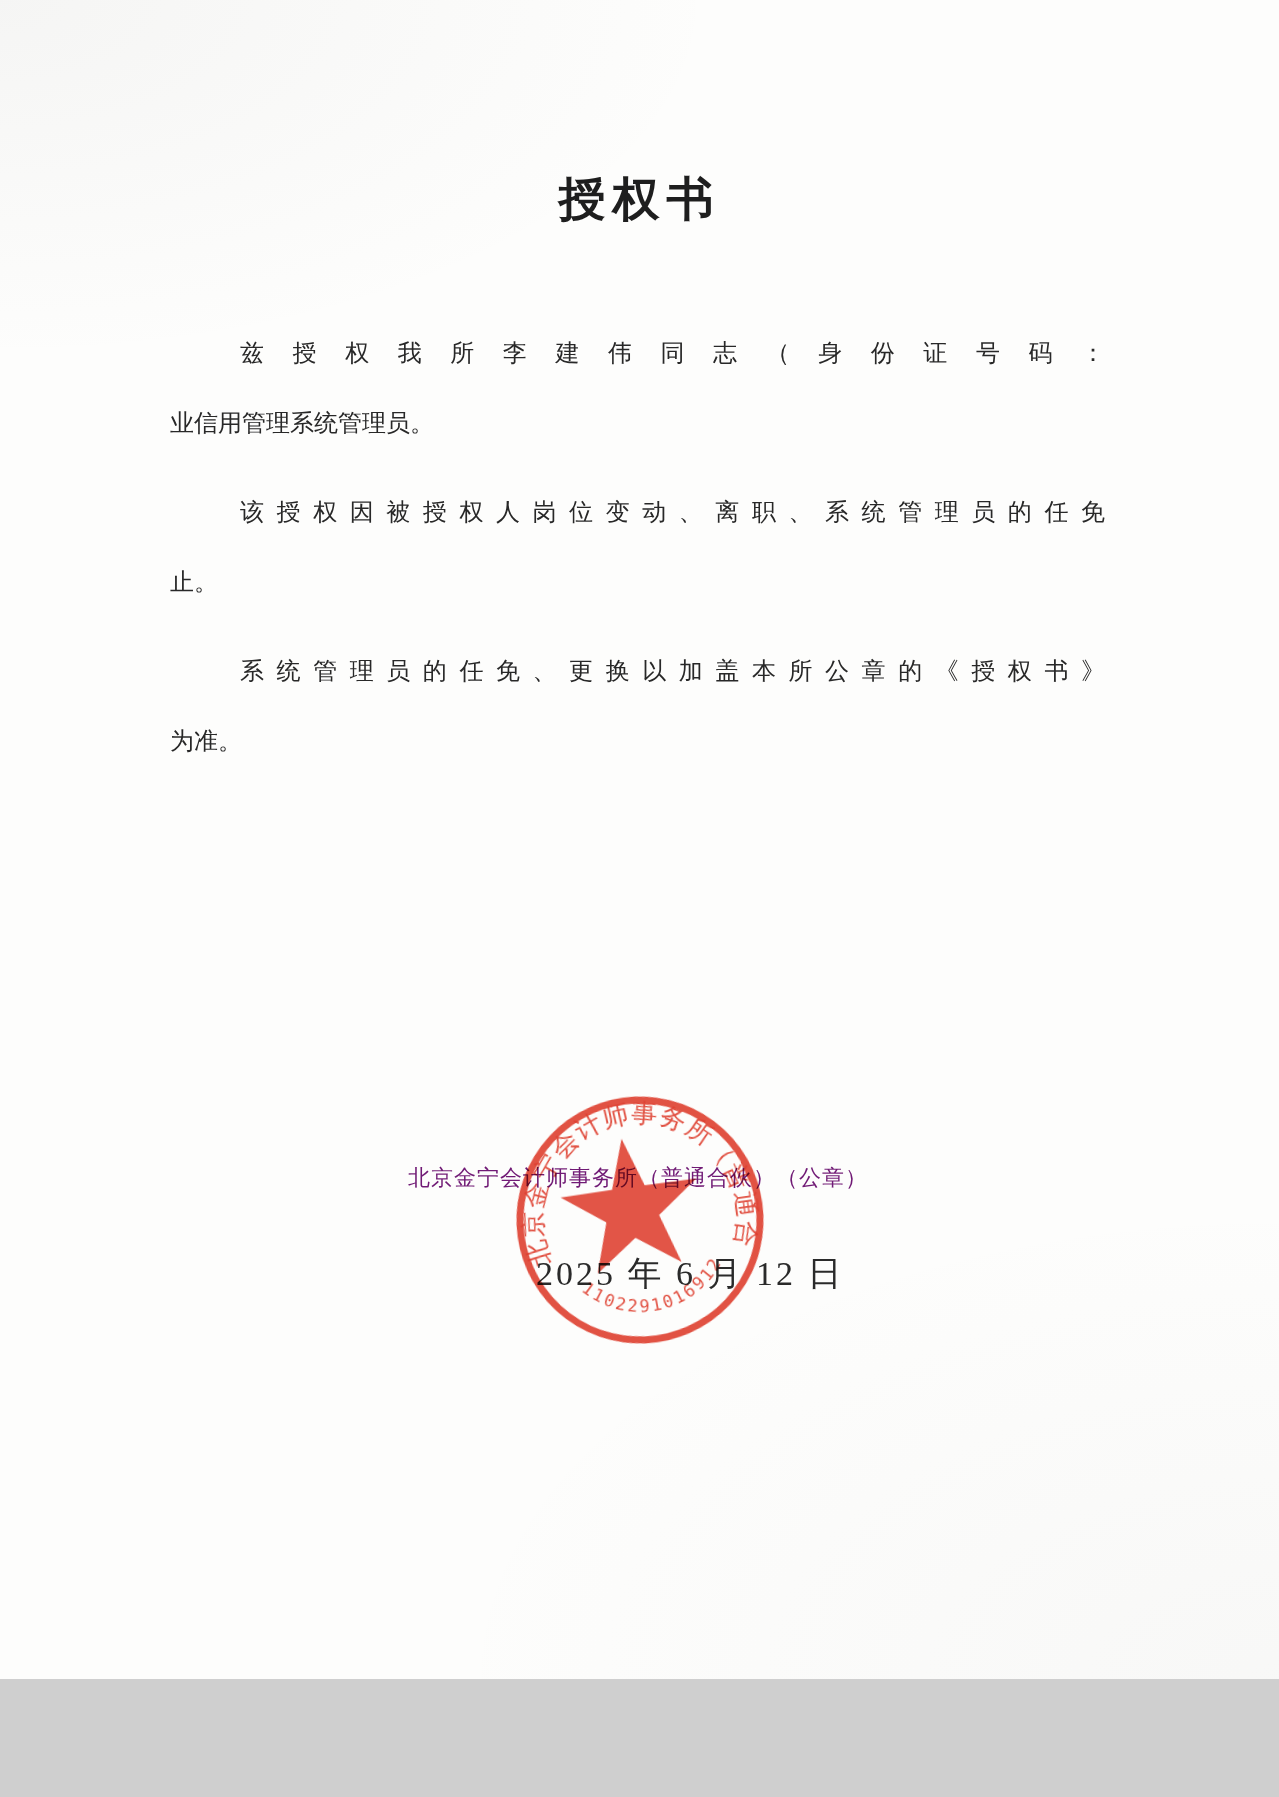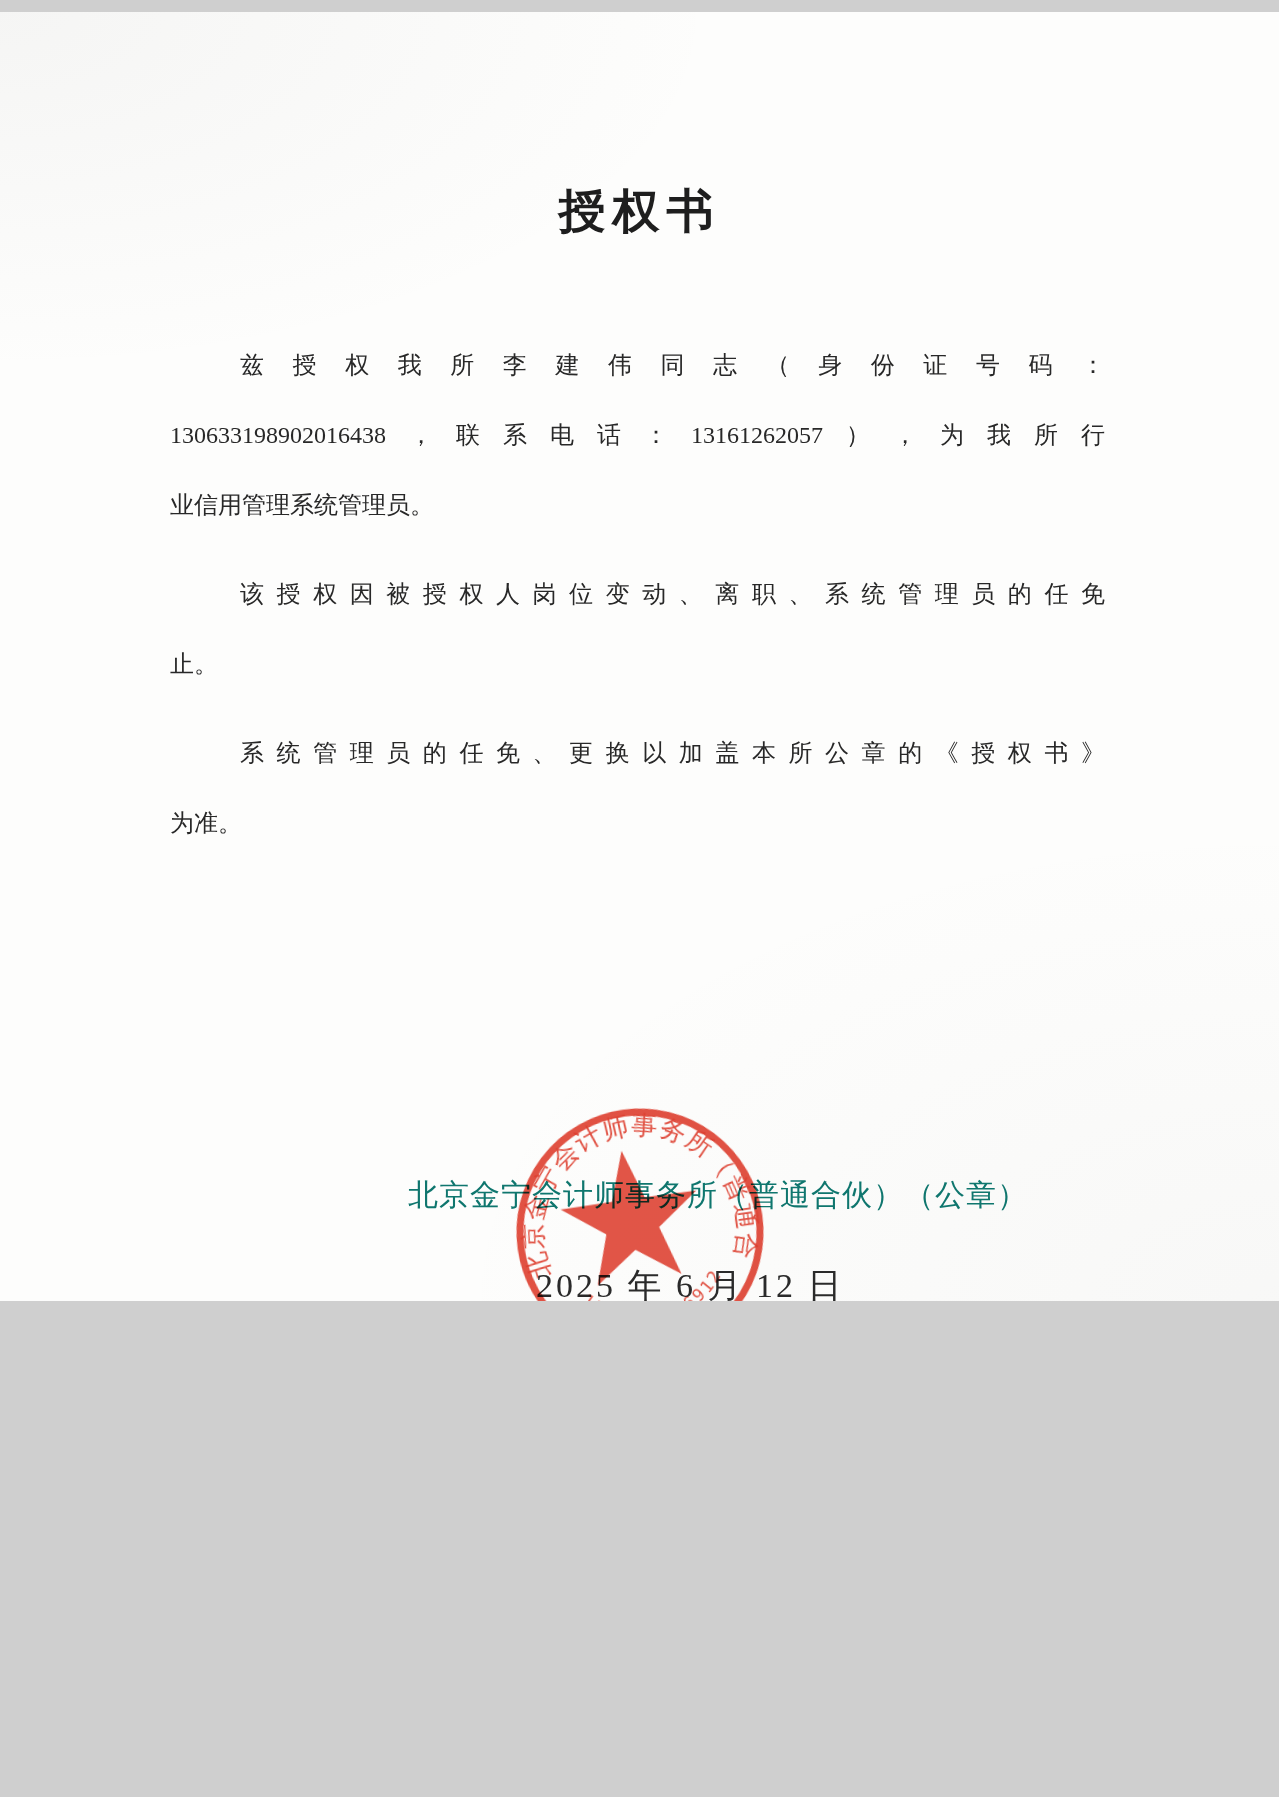--- a/index.html
+++ b/index.html
@@ -1,20 +1,20 @@
 <!DOCTYPE html>
 <html><head>
 <meta charset="utf-8">
 <style>
   html, body { margin: 0; padding: 0; background: #cfcfcf; }
   .page {
     position: relative;
     width: 1279px;
-    height: 1289px;
-    margin: 12px auto;
+    height: 1679px;
+    margin: 0 auto;
     background: #fdfdfc;
     overflow: hidden;
     font-family: "Liberation Serif", "DejaVu Serif", serif;
     color: #262626;
   }
   
   .page::before {
     content: "";
     position: absolute; inset: 0;
     background:
@@ -46,23 +46,23 @@
   .line.fill {
     white-space: normal;
     text-align: justify;
     text-align-last: justify;
   }
   .line.indent { padding-left: 70px; }
   .sig-line {
     position: absolute;
     top: 1163px;
     left: 408px;
-    font-size: 30px;
+    font-size: 22px;
     letter-spacing: 1px;
-    color: #0f766e;
+    color: #701a75;
     white-space: nowrap;
   }
   .date-line {
     position: absolute;
     top: 1251px;
     left: 536px;
     font-size: 34px;
     letter-spacing: 3px;
     color: #2a2a2a;
     white-space: nowrap;
@@ -82,21 +82,20 @@
 </head>
 <body>
 
 <div class="page">
 
   <h1 class="doc-title">授权书</h1>
 
   <div class="doc-body">
     <p class="para">
       <span class="line indent fill">兹授权我所李建伟同志（身份证号码：</span>
-      <span class="line fill">130633198902016438，联系电话：13161262057），为我所行</span>
       <span class="line">业信用管理系统管理员。</span>
     </p>
     <p class="para">
       <span class="line indent fill">该授权因被授权人岗位变动、离职、系统管理员的任免</span>
       <span class="line">止。</span>
     </p>
     <p class="para">
       <span class="line indent fill">系统管理员的任免、更换以加盖本所公章的《授权书》</span>
       <span class="line">为准。</span>
     </p>

